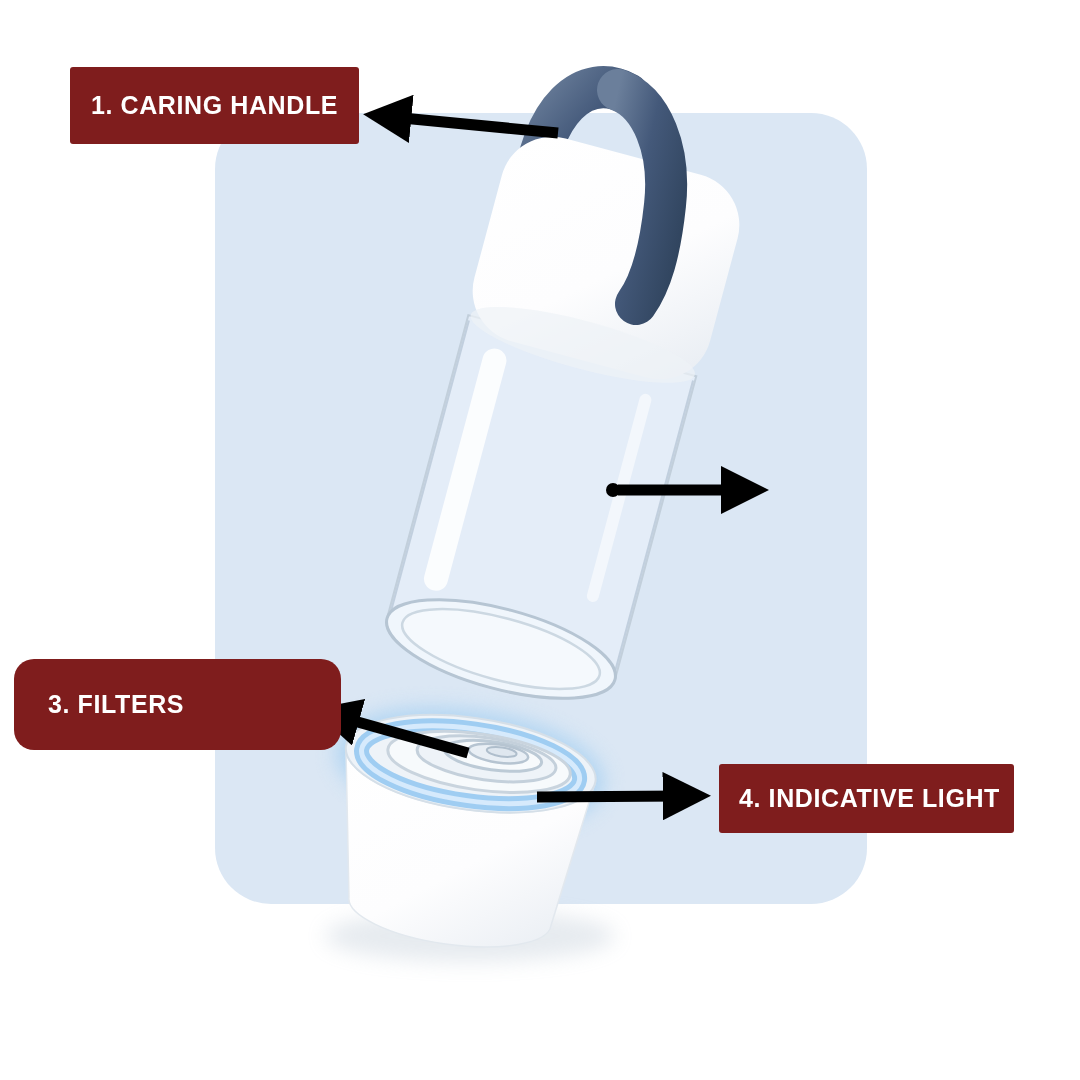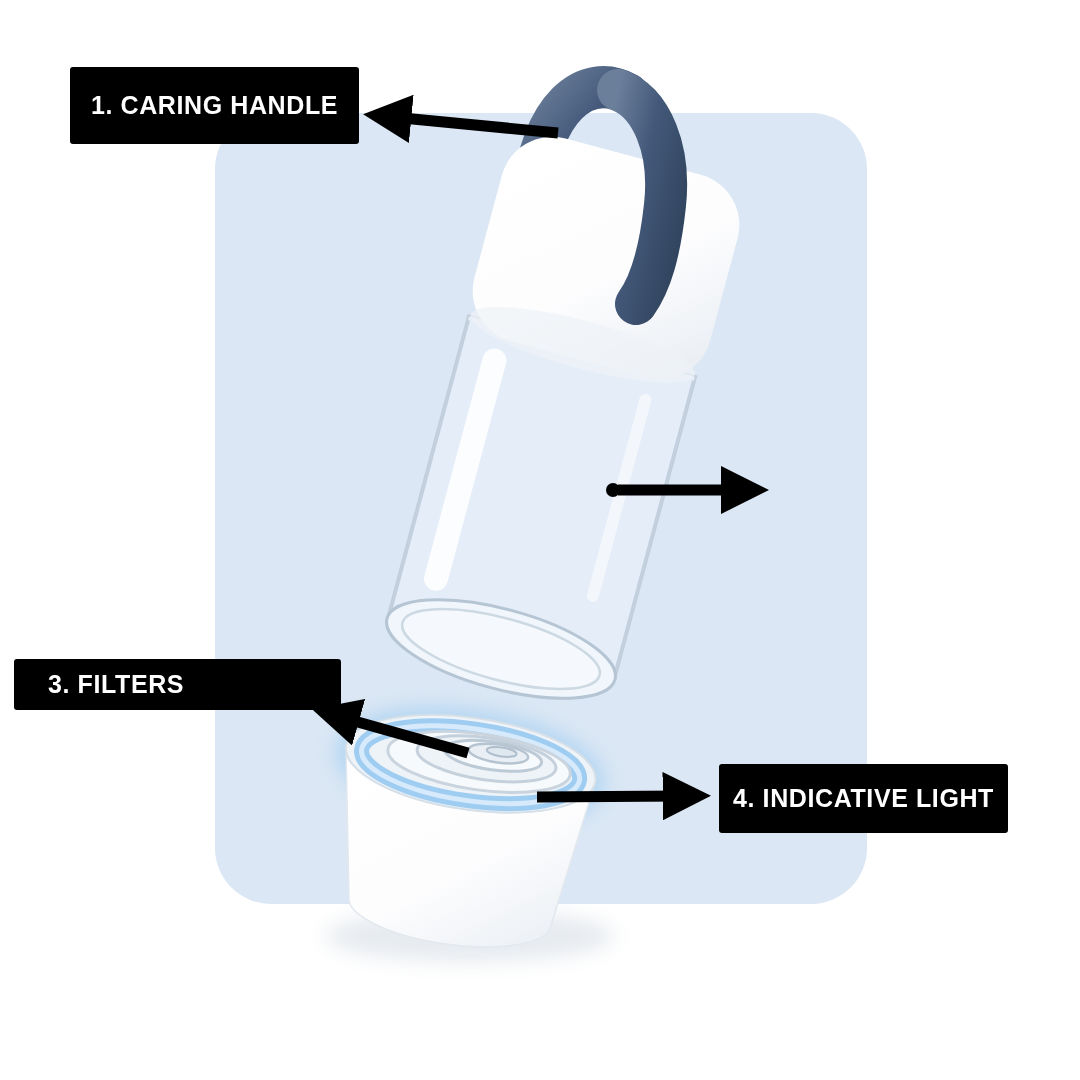--- a/index.html
+++ b/index.html
@@ -6,30 +6,30 @@
   .canvas{
     position:relative;width:1080px;height:1080px;background:#ffffff;
     font-family:"Liberation Sans",sans-serif;overflow:hidden;
   }
   .panel{
     position:absolute;left:215px;top:113px;width:652px;height:791px;
     background:#dbe7f4;border-radius:56px;
   }
   svg.layer{position:absolute;left:0;top:0;width:1080px;height:1080px;}
   .callout{
-    position:absolute;background:#000000;color:#ffffff;
+    position:absolute;background:#7f1d1d;color:#ffffff;
     font-weight:bold;font-size:25px;letter-spacing:.6px;
     display:flex;align-items:center;justify-content:center;
     border-radius:3px;white-space:nowrap;
   }
   .callout.left-align{justify-content:flex-start;padding-left:34px;}
   #c1{left:70px;top:67px;width:289px;height:77px;}
   #c2{left:775px;top:455px;width:287px;height:69px;}
-  #c3{left:14px;top:659px;width:293px;height:51px;}
-  #c4{left:719px;top:764px;width:289px;height:69px;}
+  #c3{left:14px;top:659px;width:293px;height:91px;border-radius:20px;}
+  #c4{left:719px;top:764px;width:289px;height:69px;padding-left:6px;}
 </style>
 </head>
 <body>
 
 <div class="canvas">
 
   <div class="panel"></div>
 
   <svg class="layer" viewBox="0 0 1080 1080">
     <defs>

